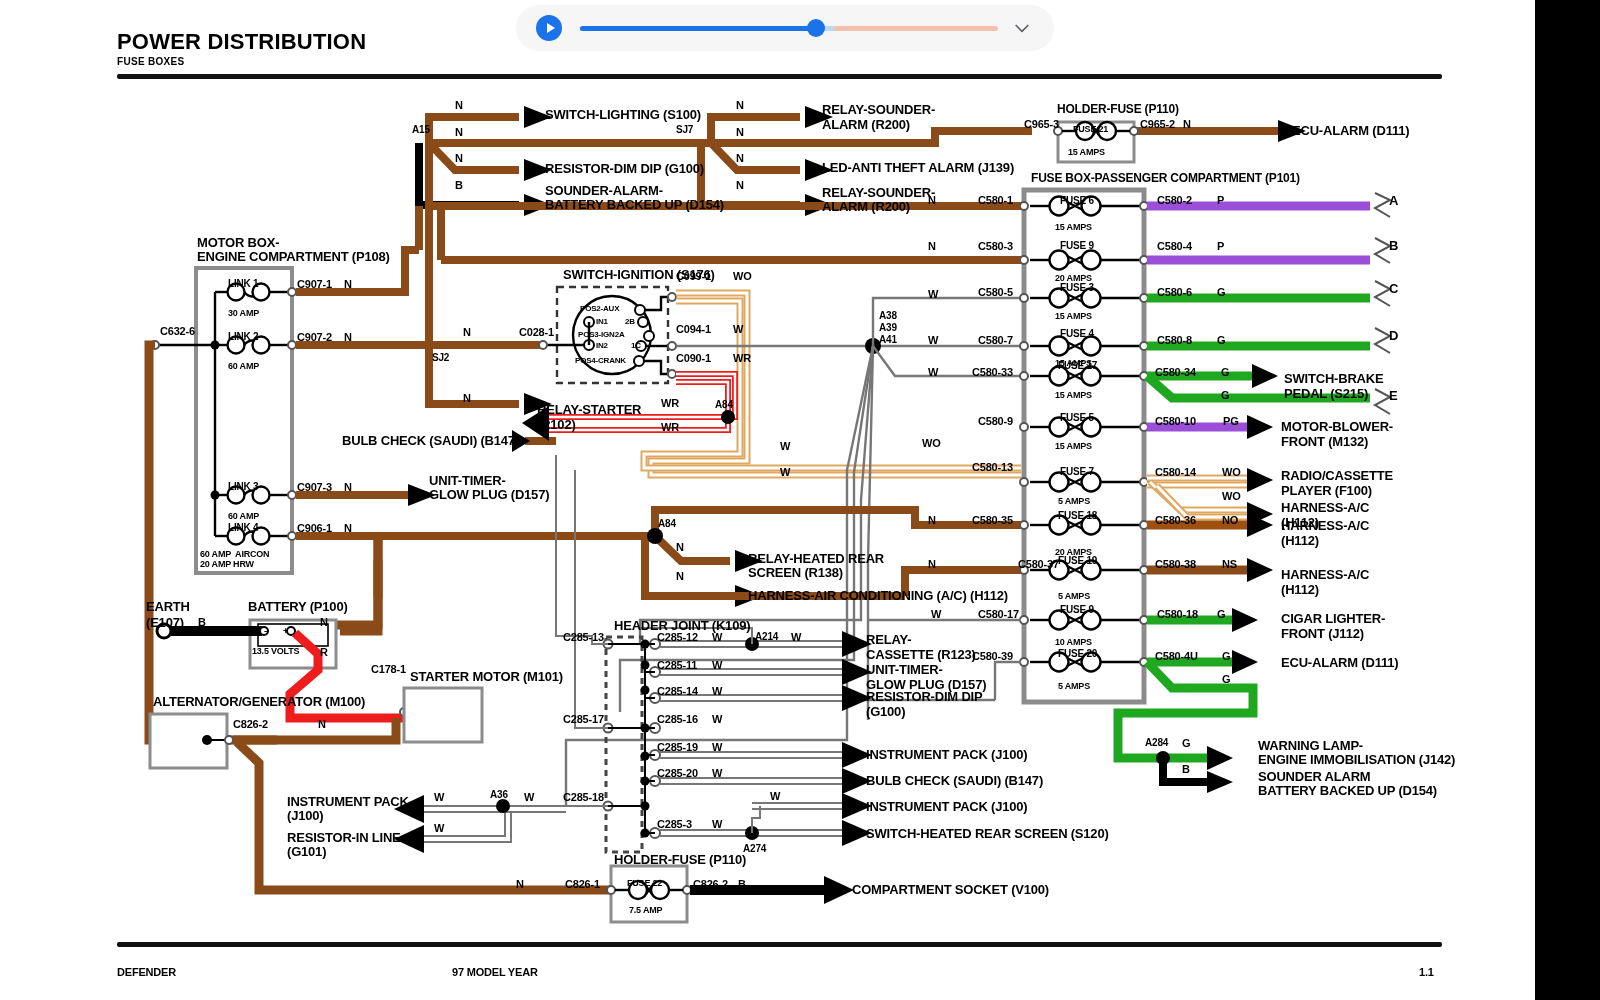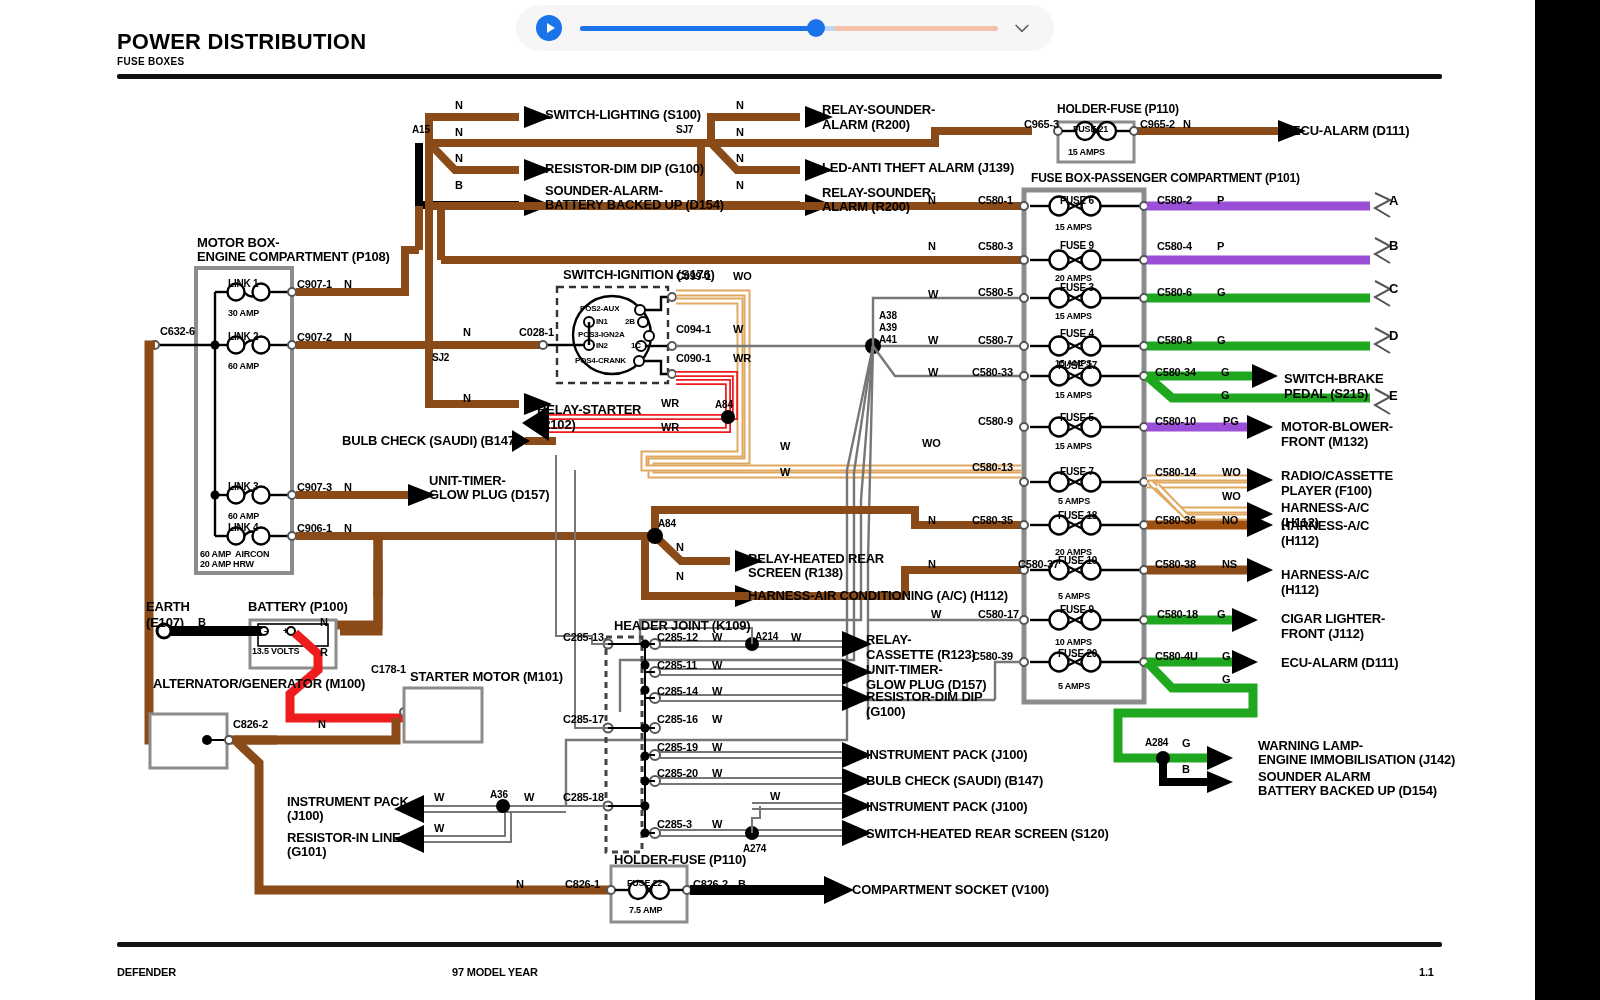--- a/index.html
+++ b/index.html
@@ -696,21 +696,21 @@
     <div class="lbl t13" style="left:146px;top:616px">(E107)</div>
     <div class="lbl t11" style="left:198px;top:616px">B</div>
     <div class="lbl t13" style="left:248px;top:600px">BATTERY (P100)</div>
     <div class="lbl t9" style="left:252px;top:646px">13.5 VOLTS</div>
     <div class="lbl t9" style="left:264px;top:626px">–</div>
     <div class="lbl t9" style="left:283px;top:626px">+</div>
     <div class="lbl t11" style="left:320px;top:616px">N</div>
     <div class="lbl t11" style="left:320px;top:646px">R</div>
     <div class="lbl t13" style="left:410px;top:670px">STARTER MOTOR (M101)</div>
     <div class="lbl t11" style="left:371px;top:663px">C178-1</div>
-    <div class="lbl t13" style="left:153px;top:677px">ALTERNATOR/GENERATOR (M100)</div>
+    <div class="lbl t13" style="left:153px;top:695px">ALTERNATOR/GENERATOR (M100)</div>
     <div class="lbl t11" style="left:233px;top:718px">C826-2</div>
     <div class="lbl t11" style="left:318px;top:718px">N</div>
 
     <div class="lbl t13" style="left:287px;top:795px">INSTRUMENT PACK</div>
     <div class="lbl t13" style="left:287px;top:809px">(J100)</div>
     <div class="lbl t13" style="left:287px;top:831px">RESISTOR-IN LINE</div>
     <div class="lbl t13" style="left:287px;top:845px">(G101)</div>
     <div class="lbl t11" style="left:434px;top:791px">W</div>
     <div class="lbl t11" style="left:434px;top:822px">W</div>
     <div class="lbl t10" style="left:490px;top:789px">A36</div>

